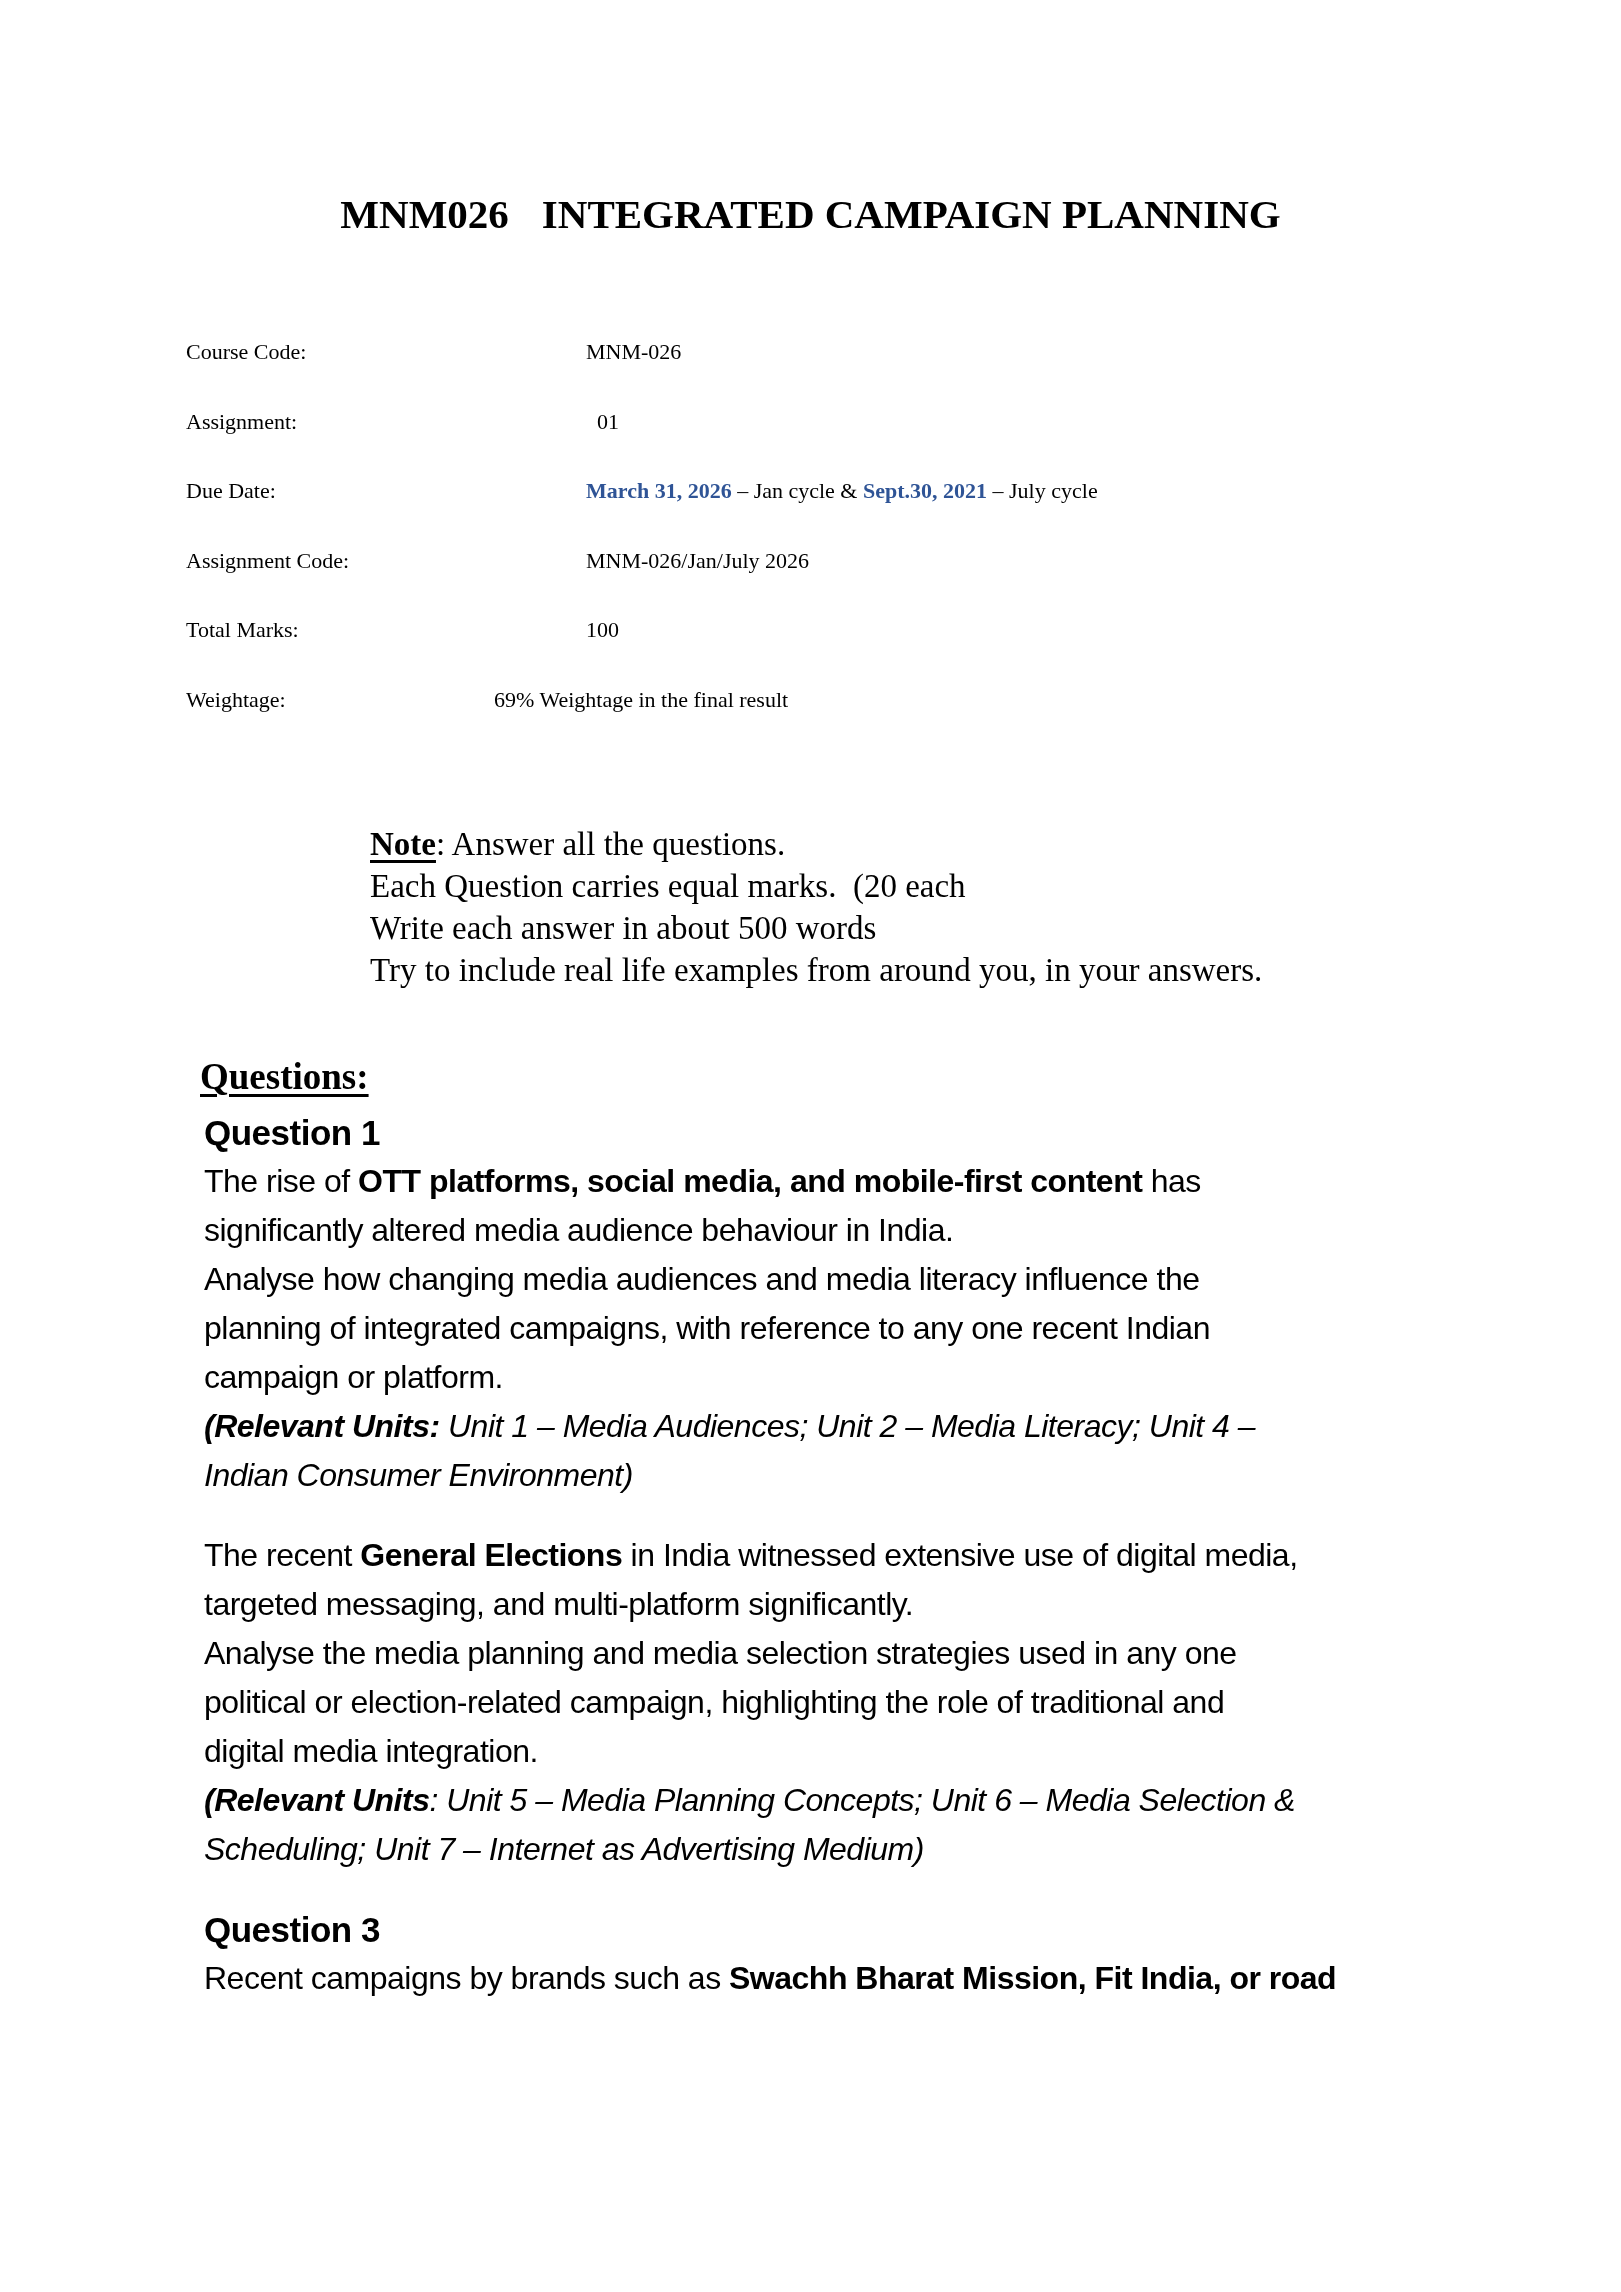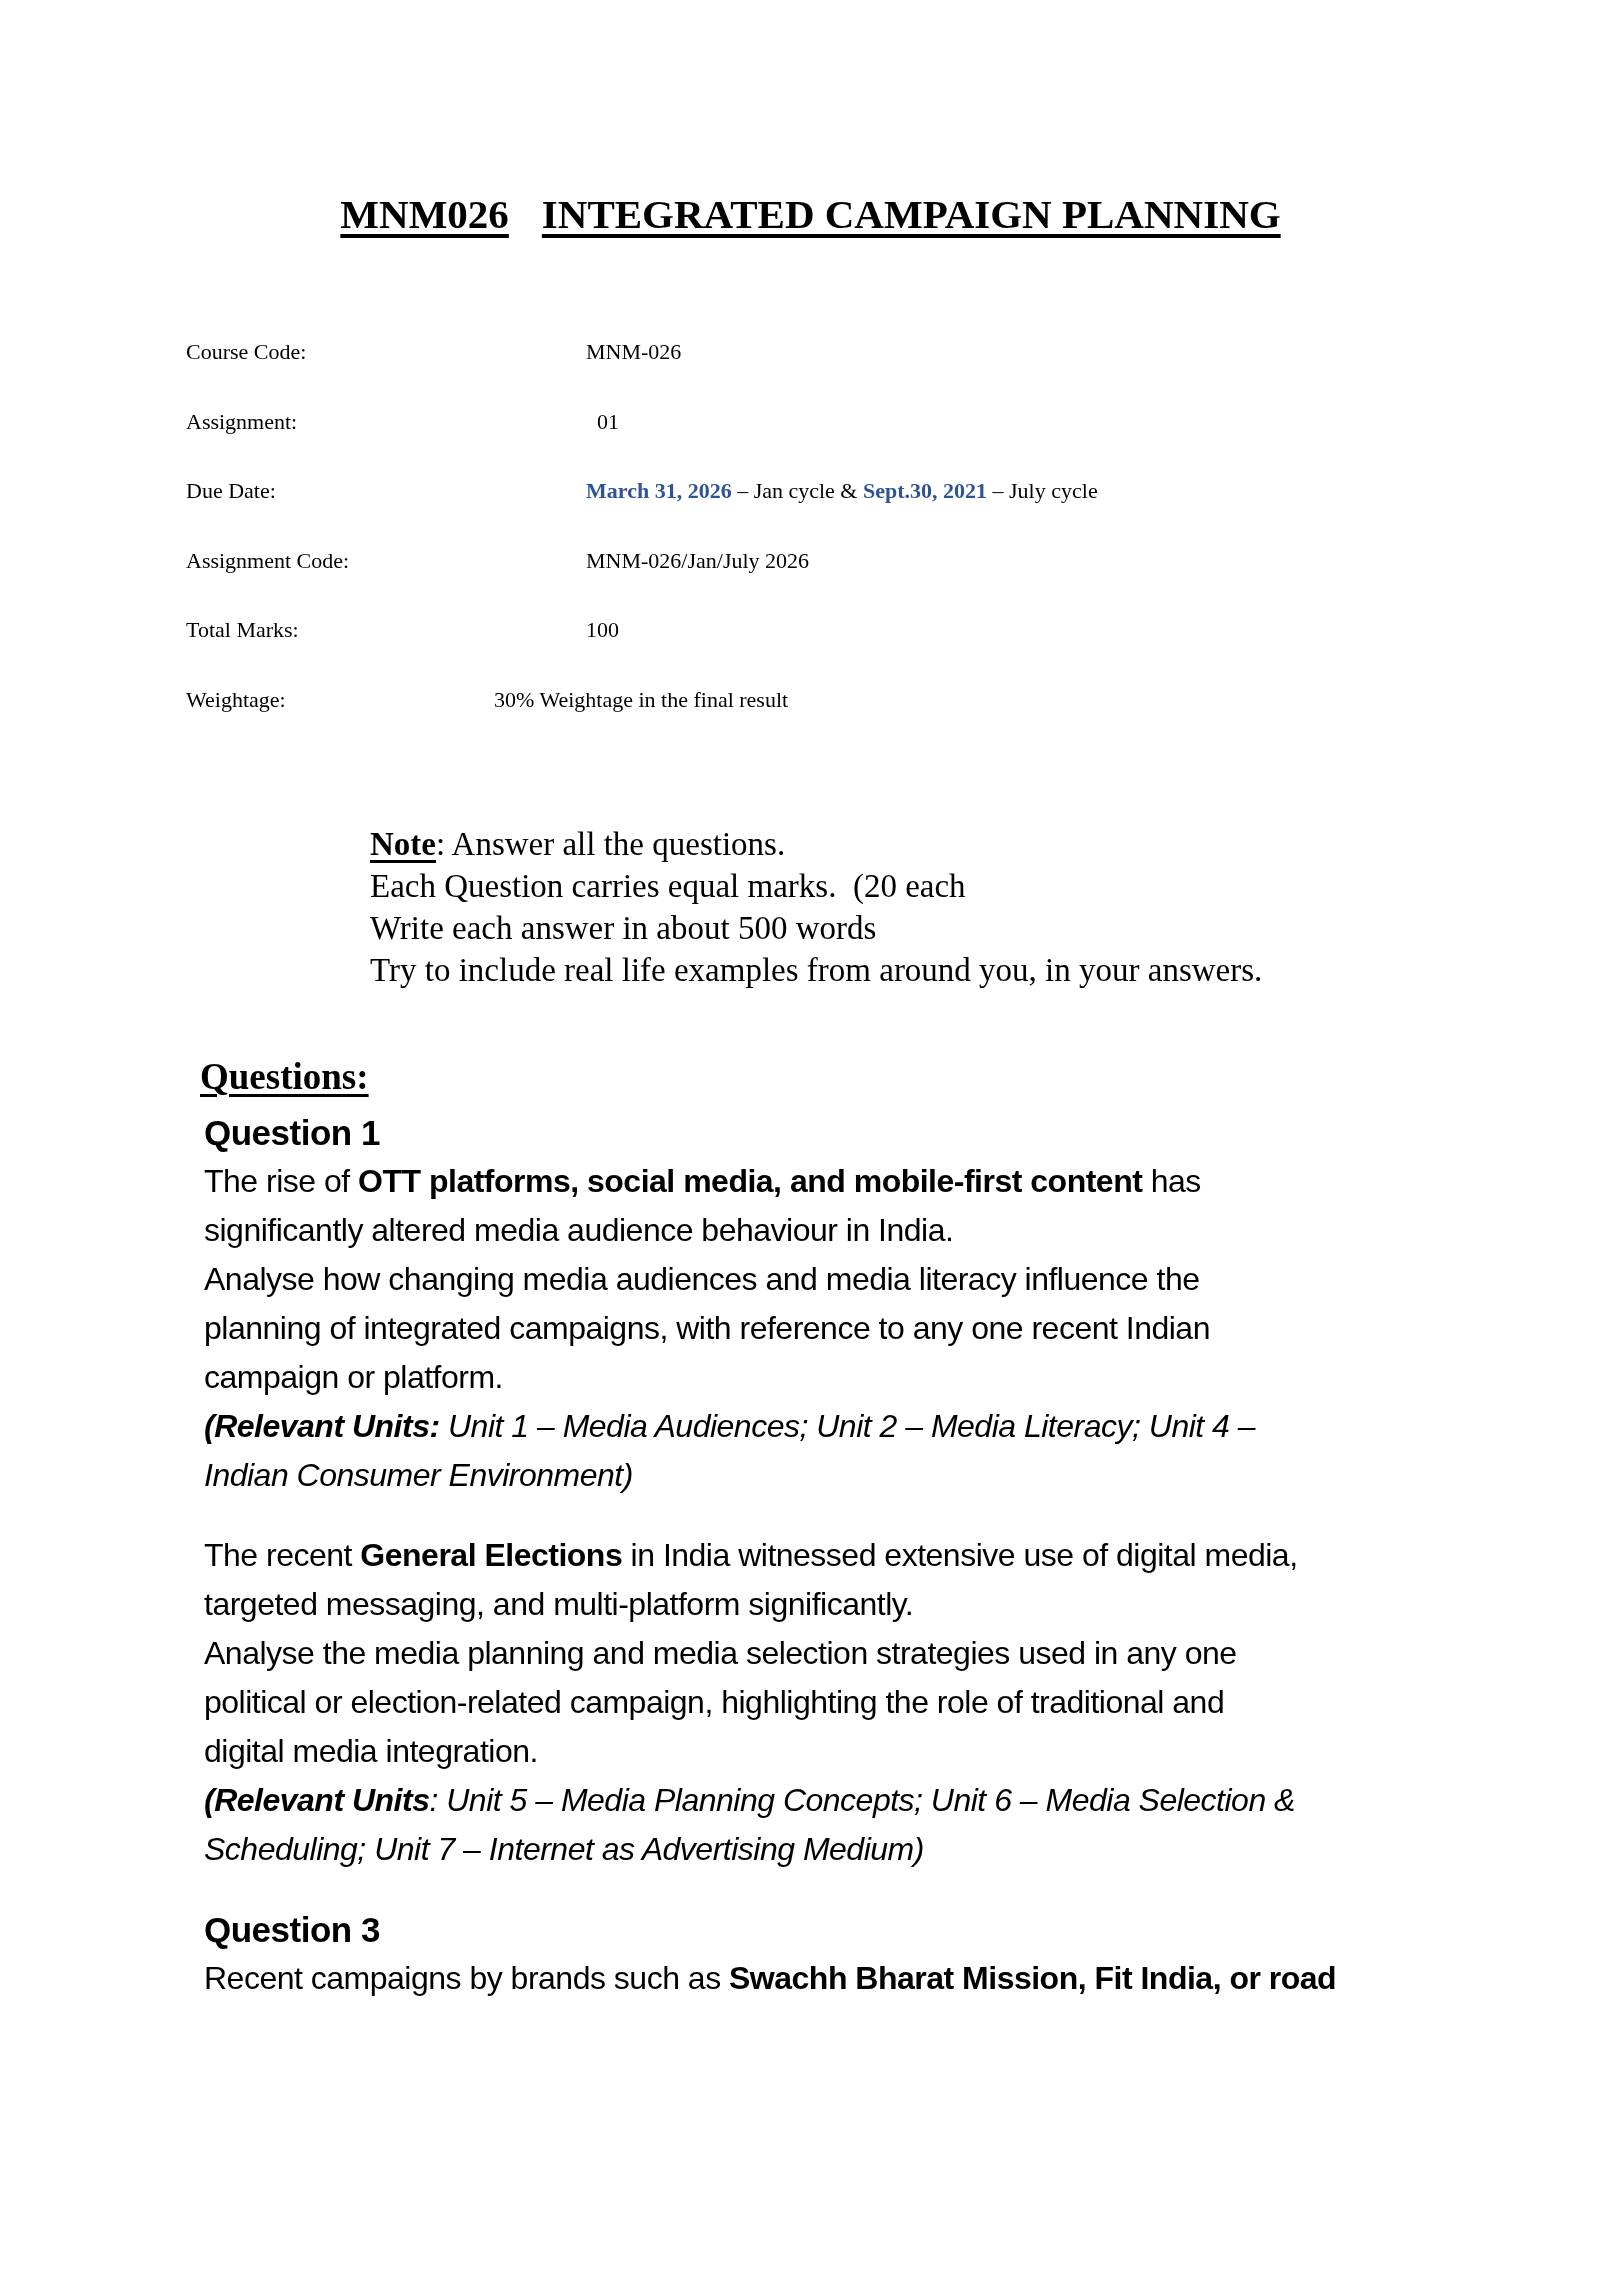--- a/index.html
+++ b/index.html
@@ -2,21 +2,21 @@
 <html><head>
 <meta charset="utf-8">
 <style>
   html,body{margin:0;padding:0;background:#ffffff;}
   .page{position:relative;width:1621px;height:2293px;background:#ffffff;color:#000;
         font-family:"Liberation Serif",serif;overflow:hidden;}
 
   
   .doc-title{position:absolute;top:188px;left:0;width:100%;text-align:center;
              font-size:41px;font-weight:bold;line-height:53px;white-space:pre;}
-  .doc-title .u{text-decoration:underline;text-decoration-thickness:3.9px;text-underline-offset:5.9px;}
+  .doc-title .u{text-decoration-thickness:3.9px;text-underline-offset:5.9px;}
   .doc-title .title-name{margin-left:33px;}
 
   
   #details{position:absolute;top:330px;left:186px;right:59px;}
   .detail-row{position:relative;height:43px;margin-bottom:26.5px;font-size:22px;line-height:43px;}
   .detail-label{position:absolute;left:0;white-space:pre;}
   .detail-value{position:absolute;left:400px;white-space:pre;}
   .detail-row:nth-child(2) .detail-value{left:411px;}
   .detail-row:nth-child(6) .detail-value{left:308px;}
 
@@ -68,21 +68,21 @@
     <span class="detail-value"><span>MNM-026/Jan/July 2026</span></span>
   </div>
 
   <div class="detail-row">
     <span class="detail-label">Total Marks:</span>
     <span class="detail-value"><span>100</span></span>
   </div>
 
   <div class="detail-row">
     <span class="detail-label">Weightage:</span>
-    <span class="detail-value"><span>30% Weightage in the final result</span></span>
+    <span class="detail-value"><span>69% Weightage in the final result</span></span>
   </div>
 </div>
 
   <div id="note"><span class="seg-b seg-u">Note</span><span>: Answer all the questions.
 Each Question carries equal marks.  (20 each
 Write each answer in about 500 words
 Try to include real life examples from around you, in your answers.</span></div>
 
   <div id="questions-heading">Questions:</div>
 

